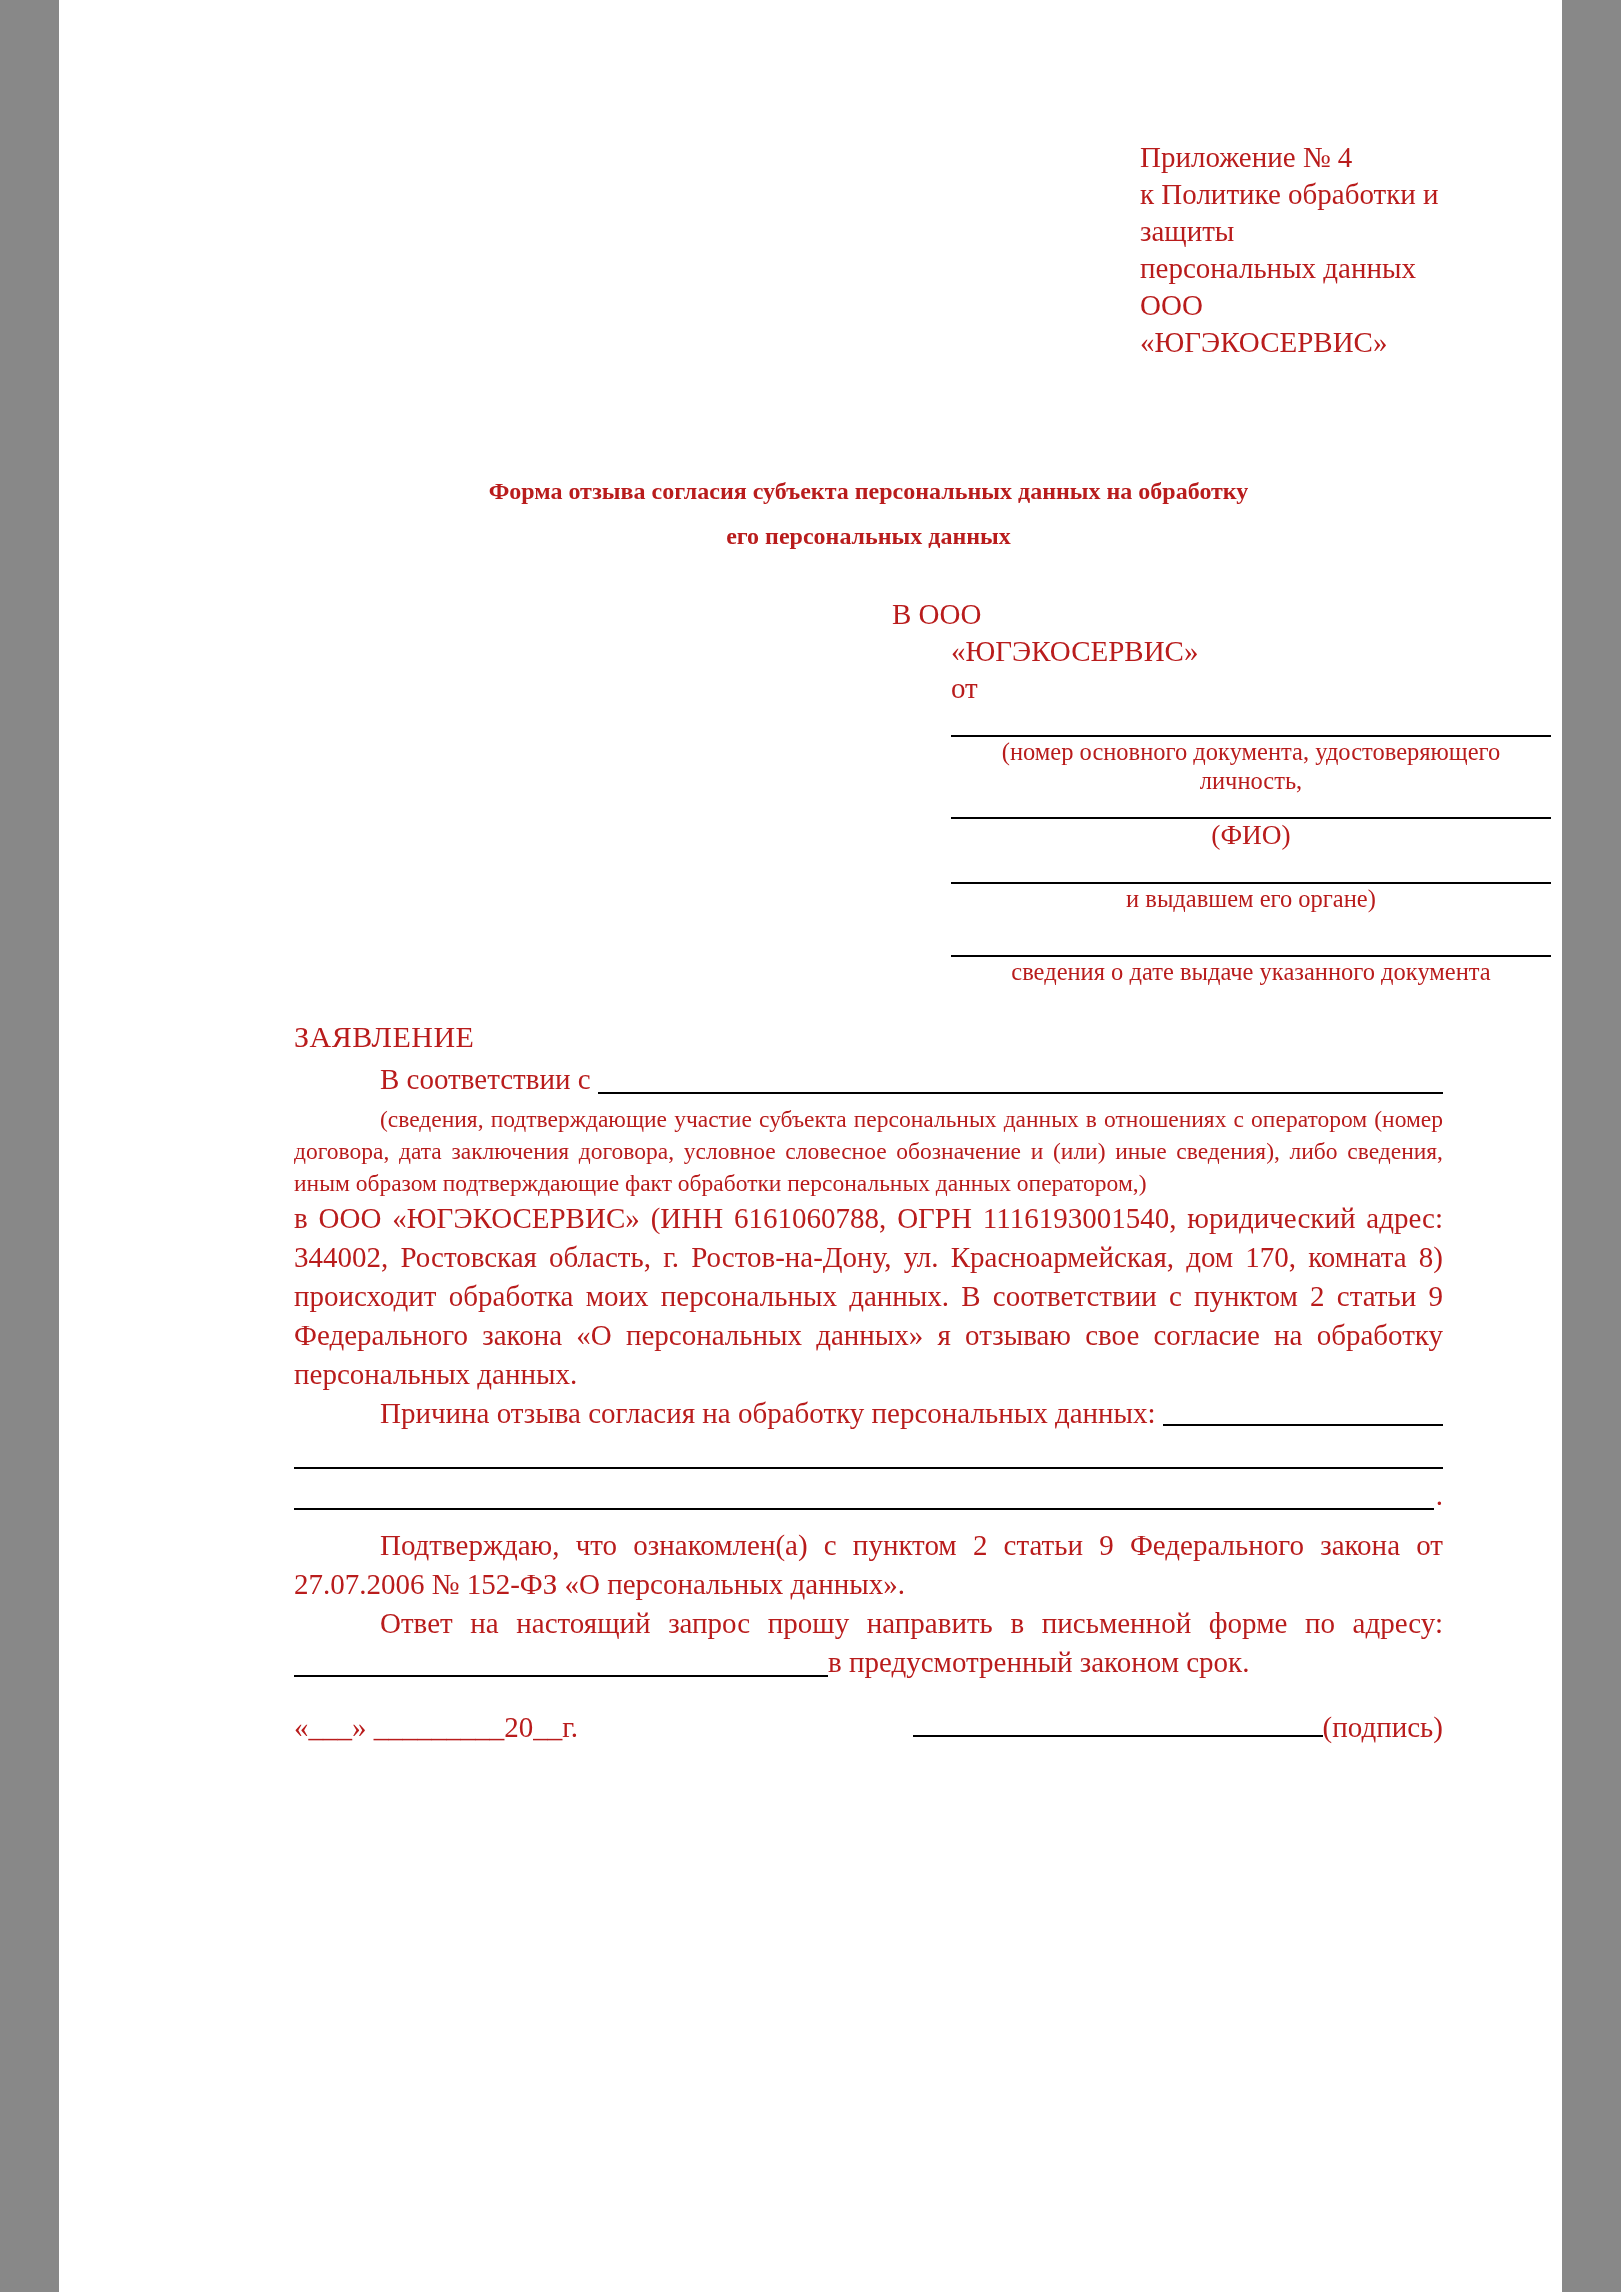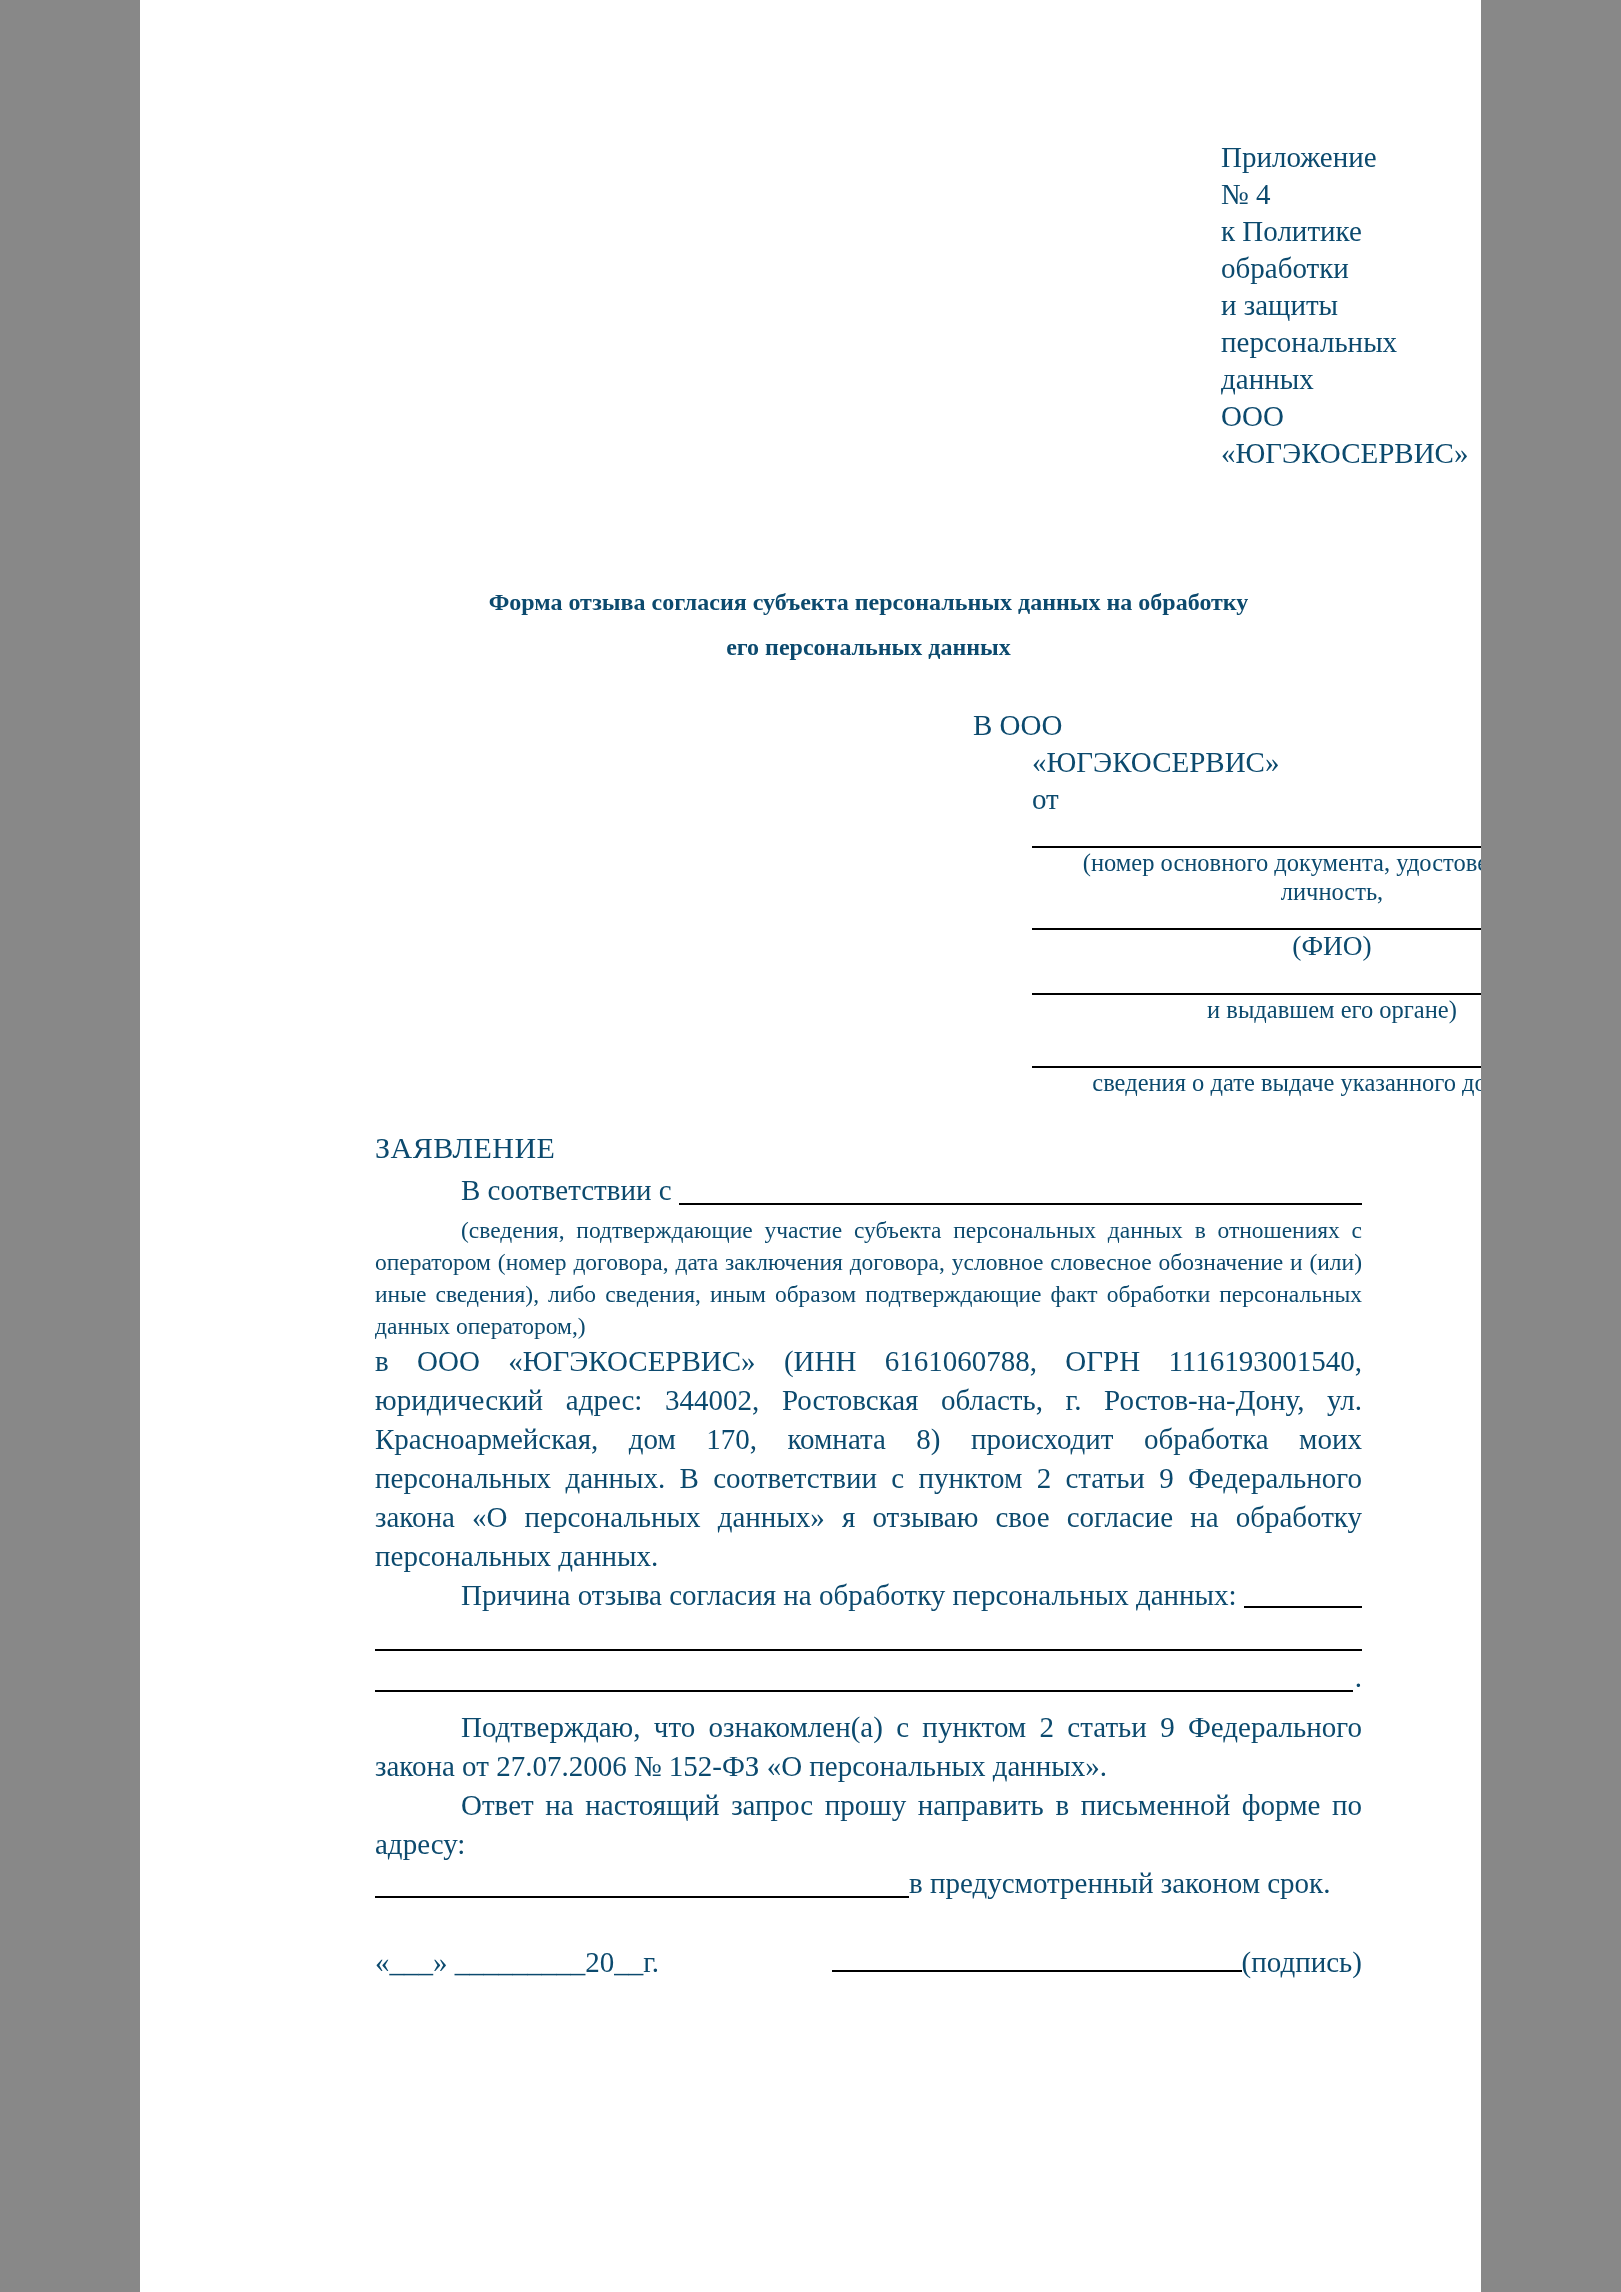--- a/index.html
+++ b/index.html
@@ -1,21 +1,21 @@
 <!DOCTYPE html>
 <html><head>
 <meta charset="utf-8">
 <style>
   html,body{margin:0;padding:0;background:#888;}
   .page{
     position:relative;
-    width:1341px;height:2293px;
+    width:1503px;height:2293px;
     margin:0 auto;
     background:#ffffff;
-    color:#0c4a6e;
+    color:#b91c1c;
     font-family:"Liberation Serif","DejaVu Serif",serif;
     font-size:29px;
     box-sizing:border-box;
     padding:139px 119px 0 235px; 
     overflow:hidden;
   }
   
   .appendix{margin-left:846px;line-height:37px;}
   
   .title{margin-top:108px;text-align:center;font-weight:bold;font-size:24px;line-height:45px;}
@@ -41,21 +41,21 @@
   .reason-line .ind{margin-left:86px;}
   .blank-row{display:flex;align-items:flex-end;height:41px;line-height:39px;}
   .blank-row .fill{margin-left:0;margin-bottom:4.9px;}
   .blank-row .dot{padding-left:2px;}
   .confirm{margin-top:11.8px;text-align:justify;text-indent:86px;line-height:39px;}
   .reply1{text-align:justify;text-align-last:justify;text-indent:86px;line-height:39px;}
   .reply2{display:flex;line-height:39px;}
   .addr-blank{width:534px;border-bottom:2.9px solid #000;margin-bottom:5.9px;}
   .reply2 span:last-child{white-space:nowrap;}
   
-  .sig-row{margin-top:40px;display:flex;justify-content:space-between;align-items:flex-start;line-height:39px;}
+  .sig-row{margin-top:26px;display:flex;justify-content:space-between;align-items:flex-start;line-height:39px;}
   .sig-line{display:inline-block;width:410px;border-bottom:2.9px solid #000;}
   .sig-right{white-space:nowrap;}
 </style>
 </head>
 <body>
 
 <div class="page">
 
   <div class="appendix">
     <div>Приложение № 4</div>

